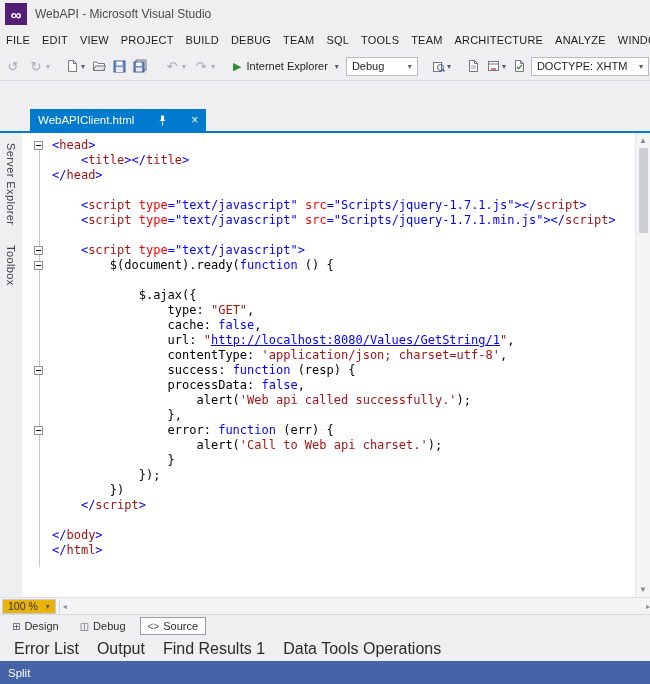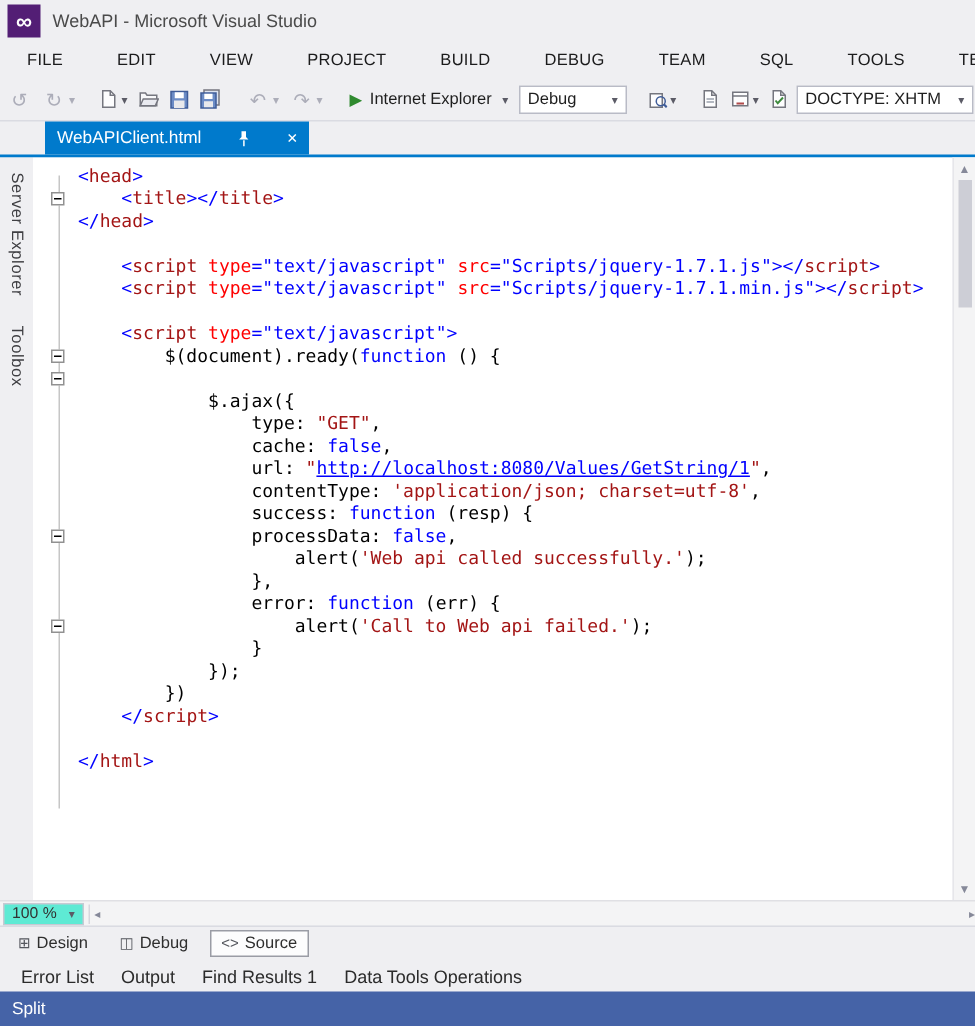--- a/index.html
+++ b/index.html
@@ -9,83 +9,83 @@
     background:#EFEFF2; color:#1E1E1E;
   }
   .window { width:650px; height:684px; display:flex; flex-direction:column; background:#EFEFF2; }
 
   
   .title-bar { flex:0 0 28px; display:flex; align-items:center; gap:8px; padding-left:5px; font-size:12px; color:#4A4A4A; }
   .vs-logo { width:22px; height:22px; background:var(--logo,#531E75); color:#fff; display:flex; align-items:center; justify-content:center; font-size:15px; font-weight:bold; }
 
   
   .menu-bar { flex:0 0 24px; display:flex; align-items:center; font-size:11px; color:#1B1B1C; white-space:nowrap; overflow:hidden; }
-  .menu-item { padding:5px 18px; cursor:default; letter-spacing:.2px; }
+  .menu-item { padding:5px 6px; cursor:default; letter-spacing:.2px; }
 
   
   .toolbar { flex:0 0 29px; display:flex; align-items:center; gap:3px; padding:0 3px; font-size:11px; white-space:nowrap; overflow:hidden; border-bottom:1px solid #DADBE2; }
   .tb-btn { display:inline-flex; align-items:center; padding:2px 2px; }
   .tb-icon { min-width:16px; text-align:center; font-size:13px; color:#3F3F46; line-height:1; }
   .disabled { color:#ACADB9 !important; }
   .dd { font-size:8px; color:#5B5B66; margin-left:2px; }
   .tb-sep { width:1px; height:17px; background:#D0D1DB; margin:0 3px; }
   .run-button { display:inline-flex; align-items:center; gap:5px; padding:2px 4px; color:#1E1E1E; }
   .play-icon { color:#2F8A2F; font-size:11px; }
   .combo { display:inline-flex; align-items:center; justify-content:space-between; gap:8px; background:#FFF; border:1px solid #B9BBC6; height:19px; padding:0 5px; min-width:72px; font-size:11px; color:#1E1E1E; }
   .combo.doctype { min-width:118px; }
   .icon-svg { display:inline-block; vertical-align:middle; }
 
   
   .tab-strip { flex:0 0 22px; display:flex; align-items:flex-end; padding-left:30px; }
-  .doc-tab { background:var(--accent,#007ACC); color:#FFF; height:22px; display:flex; align-items:center; gap:24px; padding:0 8px; font-size:11.5px; }
+  .doc-tab { background:var(--accent,#007ACC); color:#FFF; height:22px; display:flex; align-items:center; gap:24px; padding:0 8px; font-size:11.5px;margin-top:28px; }
   .tab-close { font-size:12px; line-height:1; cursor:default; }
 
   
   .main { flex:1 1 auto; min-height:0; display:flex; border-top:2px solid var(--accent,#007ACC); }
   .side-strip { flex:0 0 22px; background:#EFEFF2; display:flex; flex-direction:column; align-items:center; padding-top:10px; gap:20px; }
   .side-tab { writing-mode:vertical-rl; font-size:11px; color:#3E3E42; letter-spacing:.4px; cursor:default; }
 
   .editor { flex:1 1 auto; display:flex; background:#FFF; min-width:0; }
   .code-area { flex:1 1 auto; position:relative; padding:5px 0 0 10px; font-family:"DejaVu Sans Mono","Liberation Mono",monospace; font-size:12px; line-height:15px; overflow:hidden; }
   .fold-guide { position:absolute; left:17px; top:12px; width:1px; height:422px; background:#C6C6C6; }
-  .code-line { display:flex; height:15px;align-items:flex-end; }
+  .code-line { display:flex; height:15px; }
   .fold-col { flex:0 0 20px; position:relative; }
   .fold-box { position:absolute; left:2px; top:3px; width:9px; height:9px; background:#FFF; border:1px solid #919191; }
   .fold-box::after { content:""; position:absolute; left:1px; top:3px; width:5px; height:1px; background:#000; }
   .line-content { white-space:pre; }
   .tok-d { color:var(--syn-delimiter,#0000FF); }
   .tok-t { color:var(--syn-tag,#A31515); }
   .tok-a { color:var(--syn-attribute,#FF0000); }
   .tok-v { color:var(--syn-value,#0000FF); }
   .tok-k { color:var(--syn-keyword,#0000FF); }
   .tok-s { color:var(--syn-string,#A31515); }
   .tok-u { color:var(--syn-url,#0000FF); text-decoration:underline; }
   .tok-p { color:var(--syn-plain,#000000); }
 
   .v-scrollbar { flex:0 0 15px; background:#F4F4F5; border-left:1px solid #E6E6EA; display:flex; flex-direction:column; align-items:center; }
   .scroll-arrow { font-size:8px; color:#868999; padding:3px 0; cursor:default; }
   .v-thumb { width:9px; height:85px; background:#CDCED6; }
   .v-spacer { flex:1; }
 
   
   .zoom-row { flex:0 0 17px; display:flex; align-items:center; background:#F4F4F5; border-top:1px solid #E0E0E4; }
-  .zoom-select { display:flex; align-items:center; gap:8px; background:#5eead4; border:1px solid #C7C9D3; height:15px; padding:0 5px; font-size:10.5px; margin-left:2px; color:#333; }
+  .zoom-select { display:flex; align-items:center; gap:8px; background:#eab308; border:1px solid #C7C9D3; height:15px; padding:0 5px; font-size:10.5px; margin-left:2px; color:#333; }
   .zoom-select .dd { margin:0; }
   .h-sep { width:1px; height:13px; background:#D6D7DE; margin:0 3px; }
   .h-track { flex:1; }
 
   
   .views-row { flex:0 0 23px; display:flex; align-items:center; gap:7px; padding-left:5px; background:#EFEFF2; border-top:1px solid #DADBE2; font-size:11px; color:#2E2E2E; }
   button { font:inherit; background:none; border:none; color:inherit; }
   .view-btn { display:flex; align-items:center; gap:4px; padding:2px 7px; cursor:default; }
   .view-btn.active { border:1px solid #9A9CA5; background:#FCFCFD; }
   .view-icon { font-size:10px; color:#55575E; }
 
   
-  .bottom-tabs { flex:0 0 21px; display:flex; align-items:center; gap:2px; padding-left:6px; font-size:12px; color:#2B2B2B; background:#EFEFF2; }
+  .bottom-tabs { flex:0 0 21px; display:flex; align-items:center; gap:2px; padding-left:6px; font-size:16px; color:#2B2B2B; background:#EFEFF2; }
   .bottom-tab { padding:3px 8px; cursor:default; }
 
   
   .status-bar { flex:0 0 23px; background:var(--status-bar,#4563A7); color:#FFF; display:flex; align-items:center; padding-left:8px; font-size:11.5px; }
 </style>
 </head>
 <body>
 
 <div class="window">
 
@@ -316,41 +316,45 @@
               <span class="line-content"><span class="tok-p">                },</span></span>
             </div>
             <div class="code-line">
               <span class="fold-col">
                 <span class="fold-box"></span>
               </span>
               <span class="line-content"><span class="tok-p">                error: </span><span class="tok-k">function</span><span class="tok-p"> (err) {</span></span>
             </div>
             <div class="code-line">
               <span class="fold-col"></span>
-              <span class="line-content"><span class="tok-p">                    alert(</span><span class="tok-s">'Call to Web api failed.'</span><span class="tok-p">);</span></span>
+              <span class="line-content"><span class="tok-p">                    alert(</span><span class="tok-s">'Call to Web api charset.'</span><span class="tok-p">);</span></span>
             </div>
             <div class="code-line">
               <span class="fold-col"></span>
               <span class="line-content"><span class="tok-p">                }</span></span>
             </div>
             <div class="code-line">
               <span class="fold-col"></span>
               <span class="line-content"><span class="tok-p">            });</span></span>
             </div>
             <div class="code-line">
               <span class="fold-col"></span>
               <span class="line-content"><span class="tok-p">        })</span></span>
             </div>
             <div class="code-line">
               <span class="fold-col"></span>
               <span class="line-content"><span class="tok-p">    </span><span class="tok-d">&lt;/</span><span class="tok-t">script</span><span class="tok-d">&gt;</span></span>
             </div>
             <div class="code-line">
               <span class="fold-col"></span>
               <span class="line-content"></span>
+            </div>
+            <div class="code-line">
+              <span class="fold-col"></span>
+              <span class="line-content"><span class="tok-d">&lt;/</span><span class="tok-t">body</span><span class="tok-d">&gt;</span></span>
             </div>
             <div class="code-line">
               <span class="fold-col"></span>
               <span class="line-content"><span class="tok-d">&lt;/</span><span class="tok-t">html</span><span class="tok-d">&gt;</span></span>
             </div>
           </div>
       </div>
       <div class="v-scrollbar">
         <span class="scroll-arrow">▲</span>
         <div class="v-thumb"></div>

